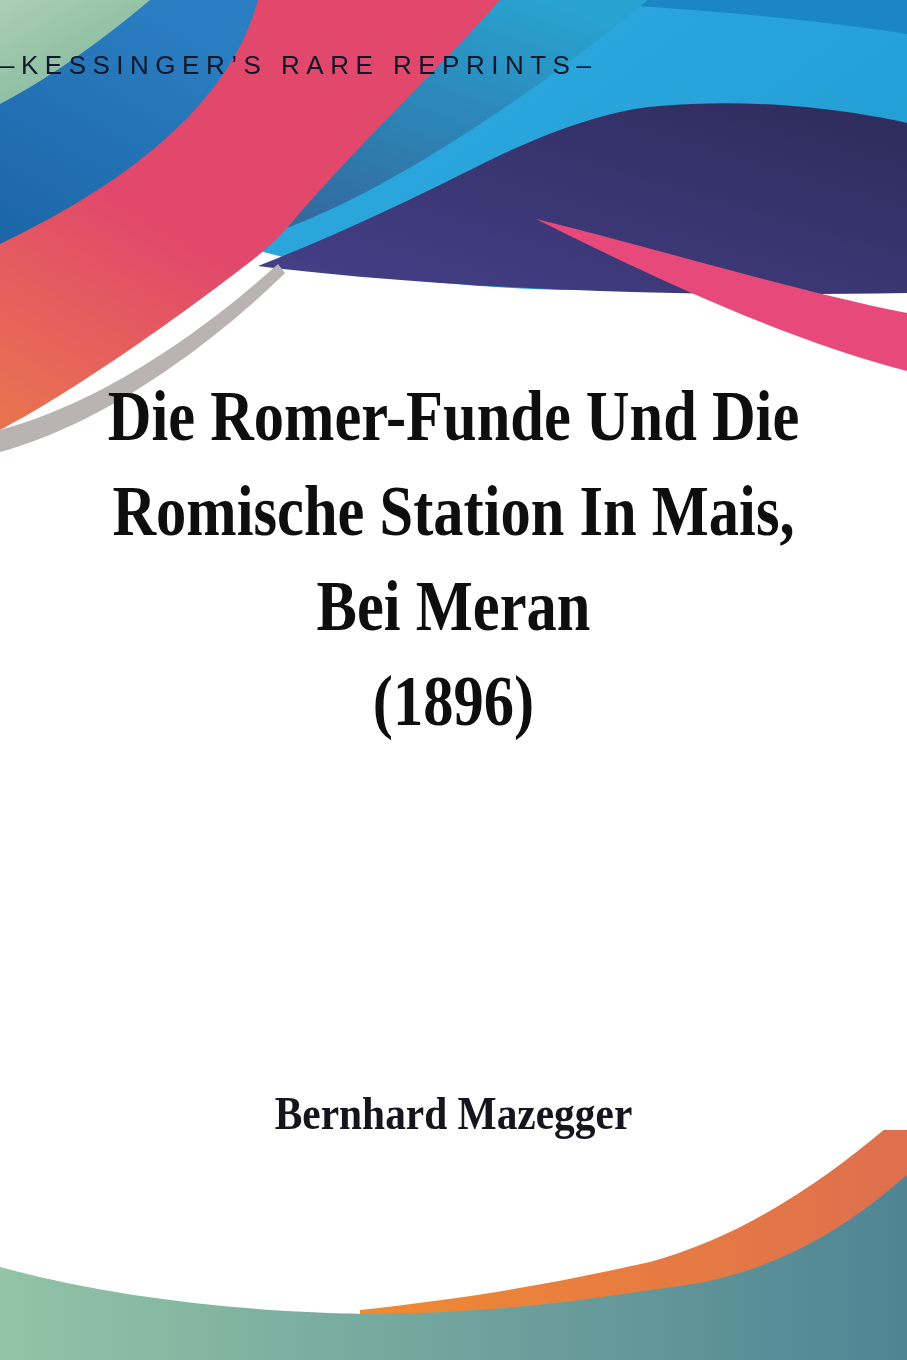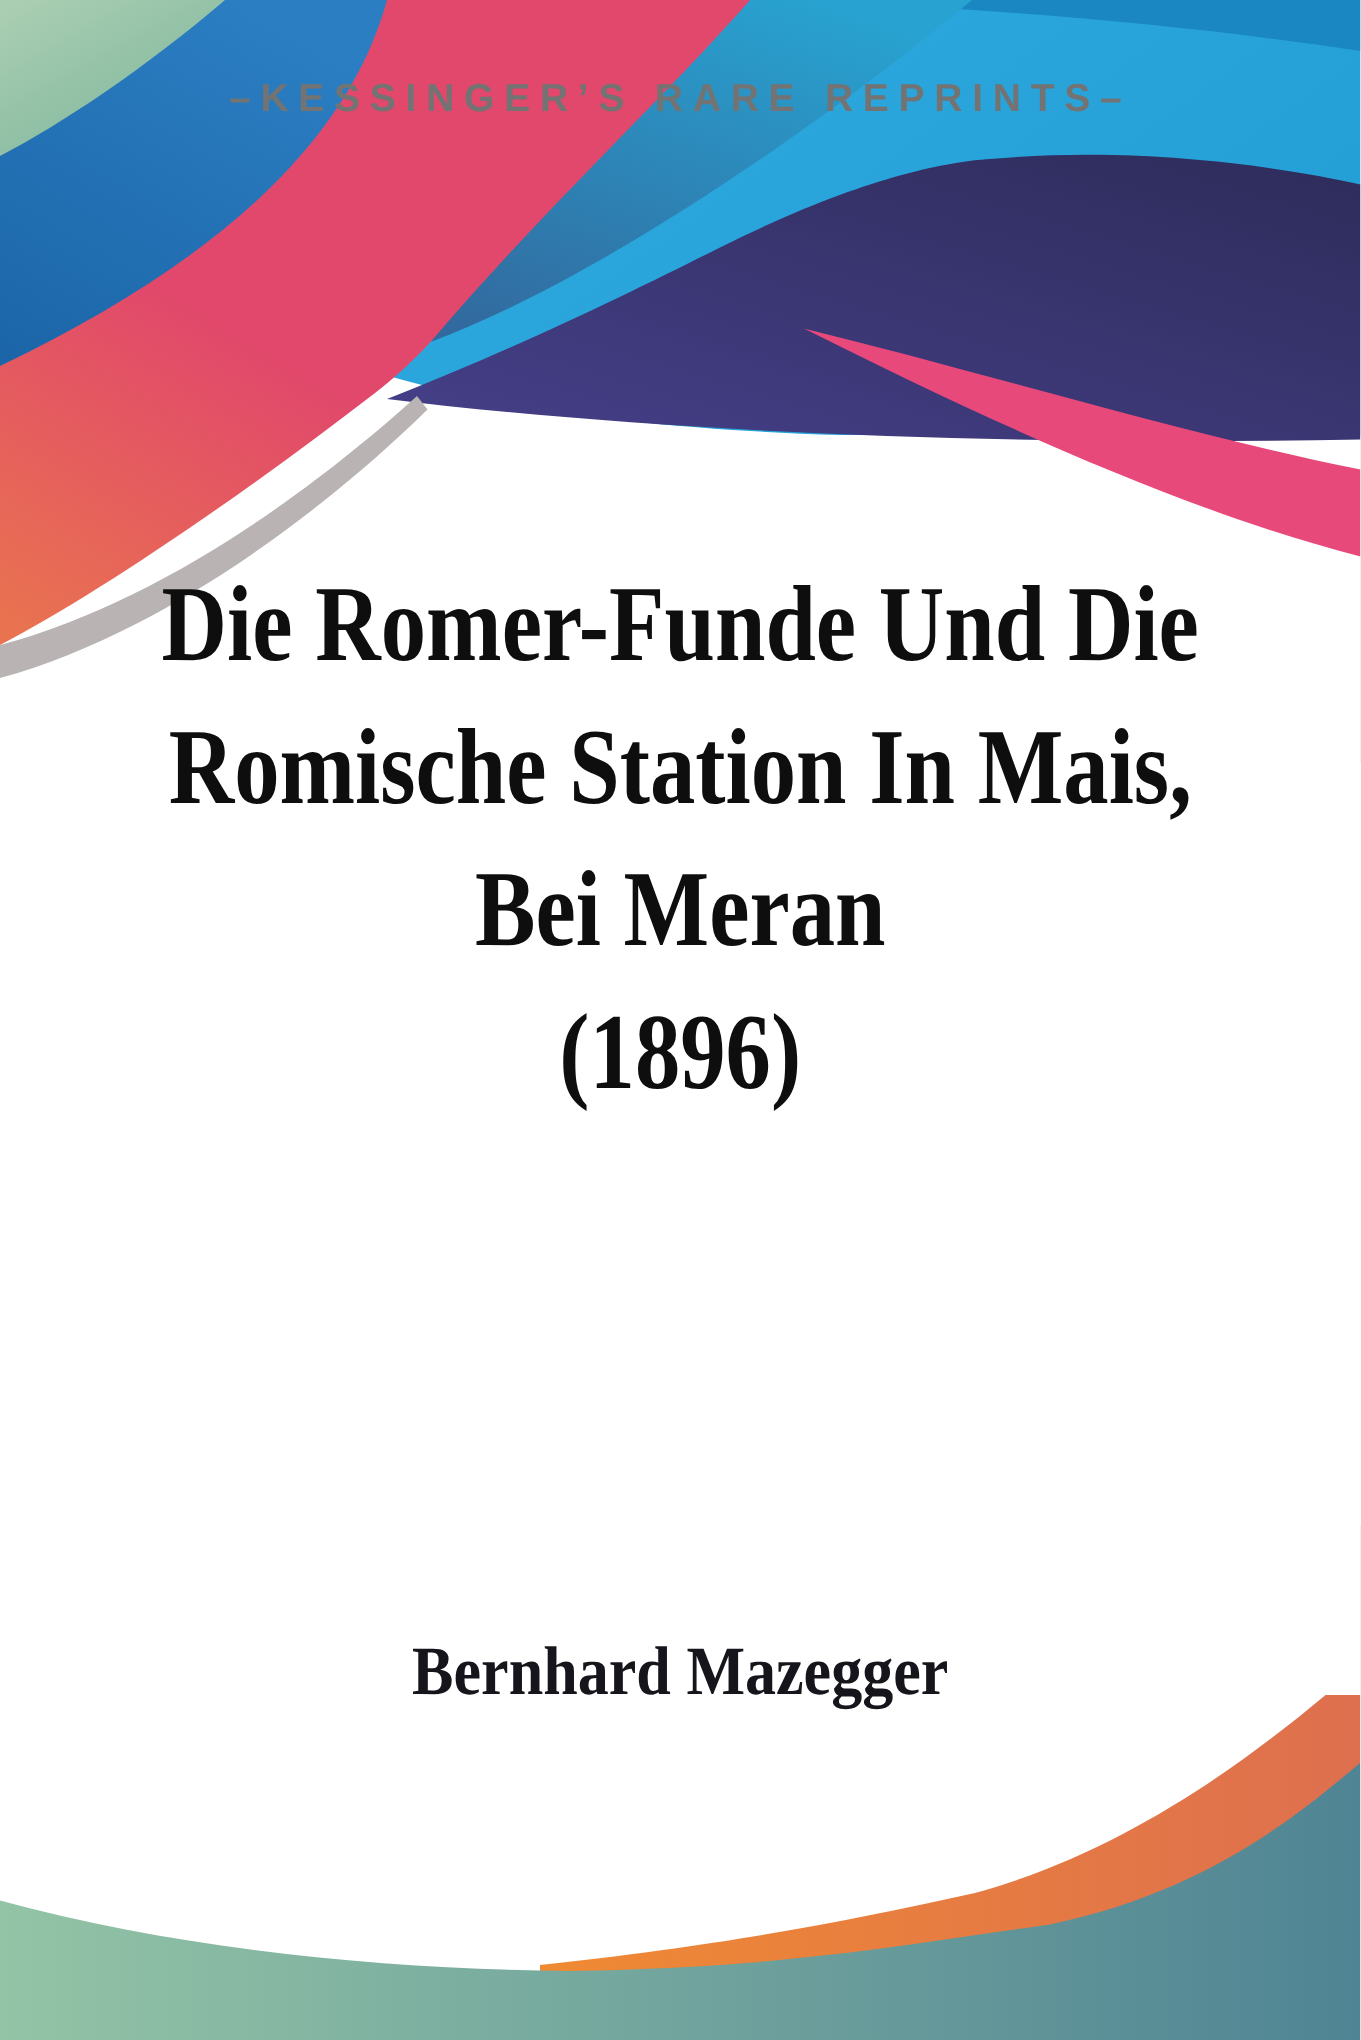--- a/index.html
+++ b/index.html
@@ -6,24 +6,23 @@
   .page{
     position:relative;width:907px;height:1360px;margin:0 auto;
     background:#ffffff;overflow:hidden;
     font-family:"Liberation Serif",serif;
   }
   .top-art,.bottom-art{position:absolute;left:0;display:block;}
   .top-art{top:0;}
   .bottom-art{top:1130px;}
   .banner{
     position:absolute;top:50px;left:0;width:100%;
-    text-align:center;
     font-family:"Liberation Sans",sans-serif;
-    font-weight:bold;font-size:26px;letter-spacing:6.5px;
-    color:#737373;white-space:nowrap;
+    font-weight:normal;font-size:26px;letter-spacing:6.5px;
+    color:#0f172a;white-space:nowrap;
   }
   .title{
     position:absolute;top:369px;left:0;width:100%;
     text-align:center;
     transform:scaleX(0.84);transform-origin:50% 0;
     font-weight:bold;font-size:72px;line-height:95px;
     color:#0e0e0e;white-space:nowrap;
   }
   .author{
     position:absolute;top:1086px;left:0;width:100%;

